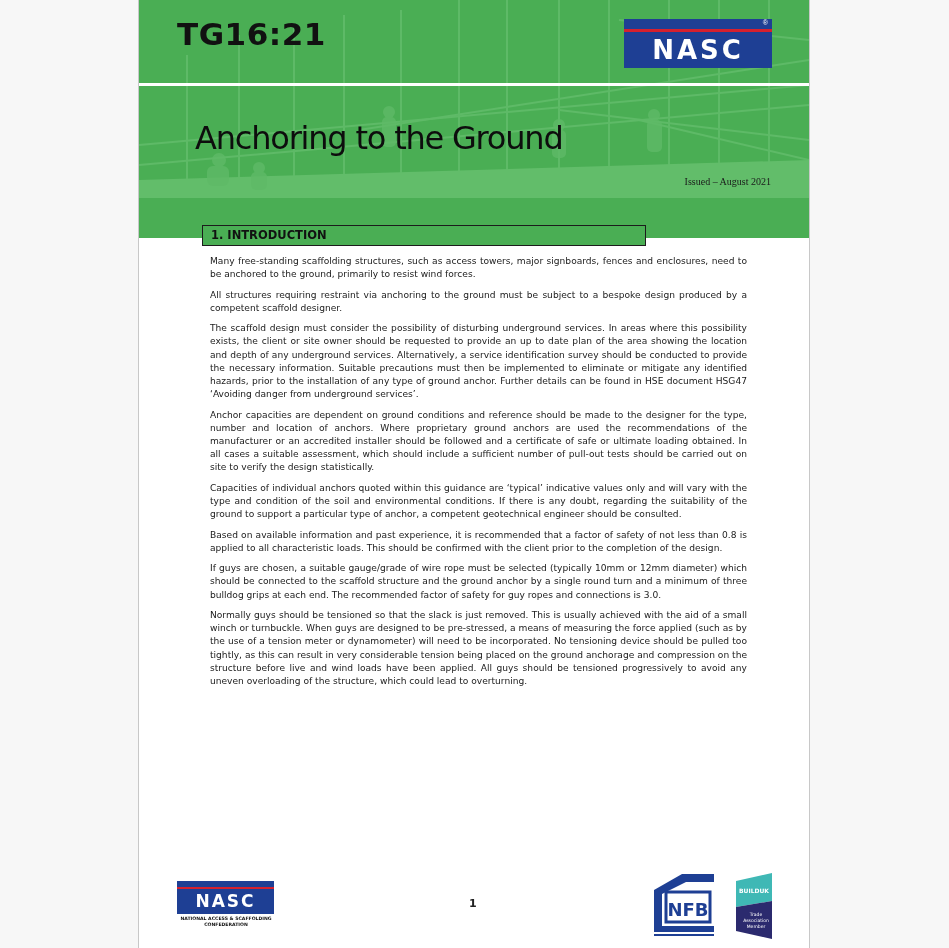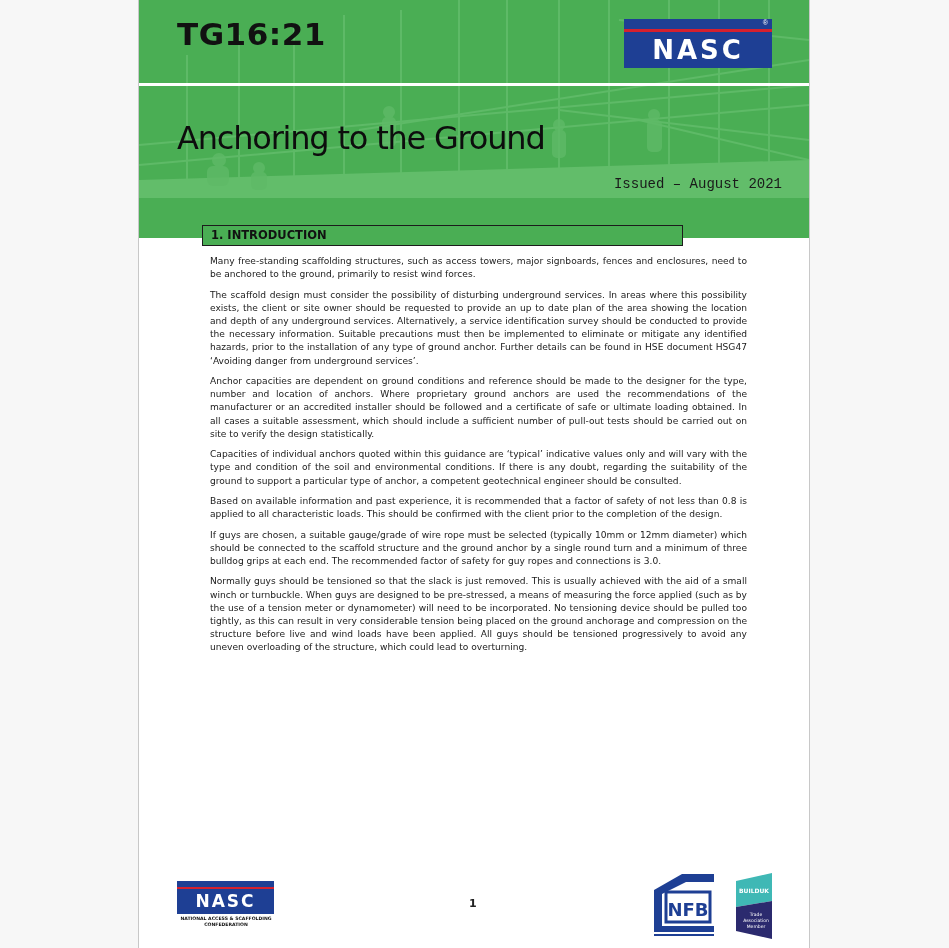--- a/index.html
+++ b/index.html
@@ -28,49 +28,49 @@
     position: absolute; left: 0; top: 83px; width: 670px; height: 3px;
     background: #ffffff;
   }
   .doc-code {
     position: absolute; left: 38px; top: 16px;
     font-family: "DejaVu Sans", sans-serif;
     font-weight: bold; font-size: 31px; color: #111;
     letter-spacing: 0.5px;
   }
   .doc-title {
-    position: absolute; left: 38px; top: 119px;
+    position: absolute; left: 56px; top: 119px;
     font-family: "DejaVu Sans", sans-serif;
     font-size: 32px; color: #0d0d0d;
     letter-spacing: -1.2px;
   }
   .issued {
-    position: absolute; right: 27px; top: 176px;
-    font-family: Liberation Mono, monospace;
-    font-size: 14px; color: #1a1a1a;
+    position: absolute; right: 38px; top: 176px;
+    font-family: Liberation Serif, serif;
+    font-size: 10px; color: #1a1a1a;
   }
   .nasc-logo {
     position: absolute; left: 485px; top: 19px;
     width: 148px; height: 49px;
     background: #1e3f94;
   }
   .nasc-logo .red {
     position: absolute; left: 0; top: 10px; width: 148px; height: 3px; background: #d5202e;
   }
   .nasc-logo .reg {
     position: absolute; right: 4px; top: 0px; font-size: 7px; color: #fff;
   }
   .nasc-logo .txt {
     position: absolute; left: 0; top: 16px; width: 148px; text-align: center;
     font-family: "DejaVu Sans", sans-serif; font-weight: bold; font-size: 26px;
     color: #fff; letter-spacing: 3px; line-height: 30px;
   }
   .section-head {
     position: absolute; left: 63px; top: 225px;
-    width: 481px; height: 21px;
+    width: 444px; height: 21px;
     background: #4aae54;
     border: 1px solid #1c1c1c;
     font-family: "DejaVu Sans", sans-serif;
     font-weight: bold; font-size: 11.5px; color: #111;
     padding-left: 8px; line-height: 19px;
   }
   .body-text {
     position: absolute; left: 63px; top: 255px; width: 545px;
     font-family: "DejaVu Sans", sans-serif;
     font-size: 9.1px; line-height: 13.2px; color: #1a1a1a;
@@ -148,20 +148,21 @@
       <div class="txt">NASC</div>
     </div>
     <div class="doc-title">Anchoring to the Ground</div>
     <div class="issued">Issued – August 2021</div>
   </div>
 
   <div class="section-head">1.  INTRODUCTION</div>
 
   <div class="body-text">
     <p>Many free-standing scaffolding structures, such as access towers, major signboards, fences and enclosures, need to be anchored to the ground, primarily to resist wind forces.</p>
+    <p>All structures requiring restraint via anchoring to the ground must be subject to a bespoke design produced by a competent scaffold designer.</p>
     <p>The scaffold design must consider the possibility of disturbing underground services. In areas where this possibility exists, the client or site owner should be requested to provide an up to date plan of the area showing the location and depth of any underground services. Alternatively, a service identification survey should be conducted to provide the necessary information. Suitable precautions must then be implemented to eliminate or mitigate any identified hazards, prior to the installation of any type of ground anchor. Further details can be found in HSE document HSG47 ‘Avoiding danger from underground services’.</p>
     <p>Anchor capacities are dependent on ground conditions and reference should be made to the designer for the type, number and location of anchors. Where proprietary ground anchors are used the recommendations of the manufacturer or an accredited installer should be followed and a certificate of safe or ultimate loading obtained. In all cases a suitable assessment, which should include a sufficient number of pull-out tests should be carried out on site to verify the design statistically.</p>
     <p>Capacities of individual anchors quoted within this guidance are ‘typical’ indicative values only and will vary with the type and condition of the soil and environmental conditions. If there is any doubt, regarding the suitability of the ground to support a particular type of anchor, a competent geotechnical engineer should be consulted.</p>
     <p>Based on available information and past experience, it is recommended that a factor of safety of not less than 0.8 is applied to all characteristic loads. This should be confirmed with the client prior to the completion of the design.</p>
     <p>If guys are chosen, a suitable gauge/grade of wire rope must be selected (typically 10mm or 12mm diameter) which should be connected to the scaffold structure and the ground anchor by a single round turn and a minimum of three bulldog grips at each end. The recommended factor of safety for guy ropes and connections is 3.0.</p>
     <p>Normally guys should be tensioned so that the slack is just removed. This is usually achieved with the aid of a small winch or turnbuckle. When guys are designed to be pre-stressed, a means of measuring the force applied (such as by the use of a tension meter or dynamometer) will need to be incorporated. No tensioning device should be pulled too tightly, as this can result in very considerable tension being placed on the ground anchorage and compression on the structure before live and wind loads have been applied. All guys should be tensioned progressively to avoid any uneven overloading of the structure, which could lead to overturning.</p>
   </div>
 
   <div class="footer-nasc">
     <div class="red"></div>

